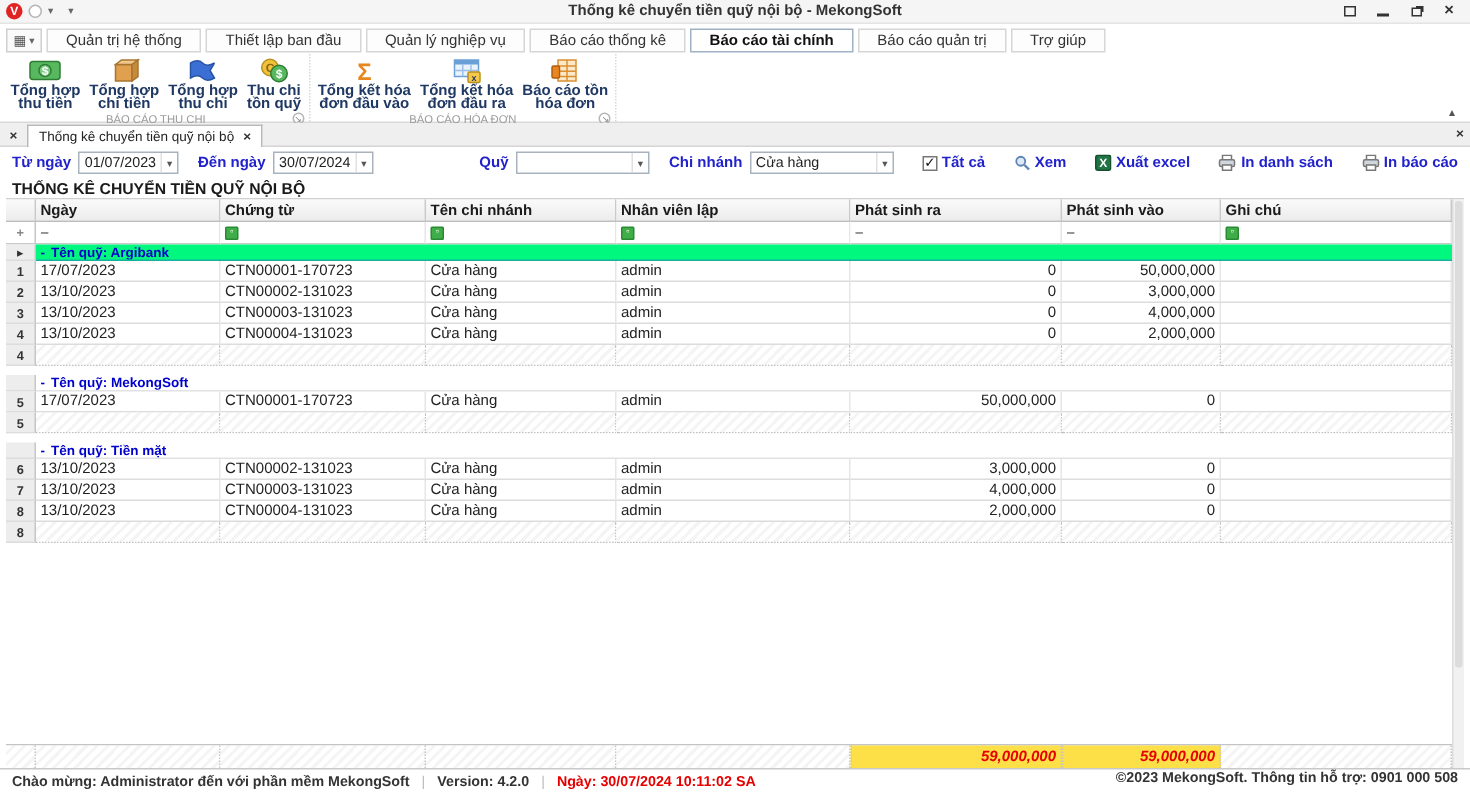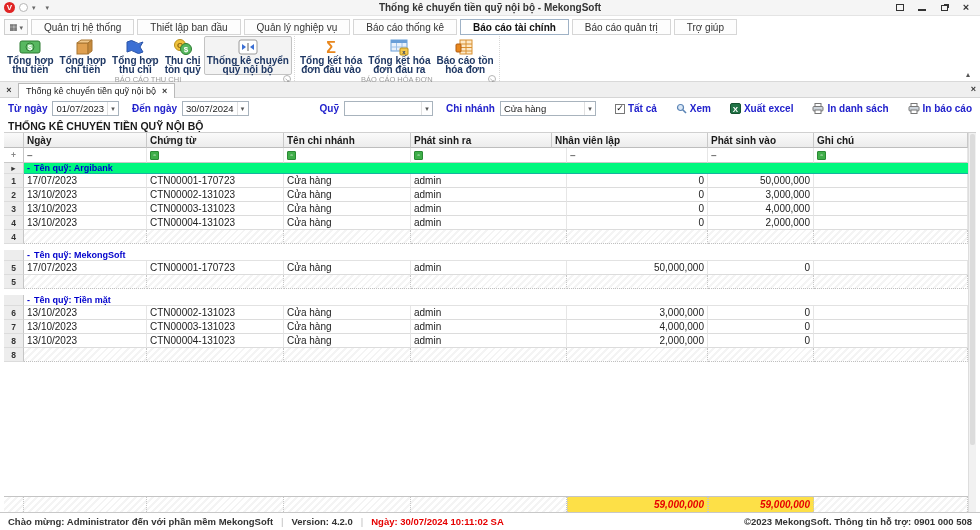--- a/index.html
+++ b/index.html
@@ -109,21 +109,21 @@
     border-right:1px dotted #c6c6c6; border-bottom:1px dotted #c0c0c0; }
   .frow .ind { background:#ededed; }
   .spacer { height:6px; background:#fff; }
   .gridfill { flex:1; background:#fff; }
   .trow { height:16px; border-top:1px solid #c4c4c4; }
   .trow .cell { border-bottom:none; }
   .trow .total { background:#fde047; border-left:1px dotted #c6c6c6; border-right:1px dotted #c6c6c6;
     color:#e60000; font-weight:bold;font-style:italic; }
 
   
-  .statusbar { height:18px; background:#fff; border-top:1px solid #c8c8c8; display:flex; align-items:center;
+  .statusbar { height:18px; background:#fff; border-top:1px solid #c8c8c8; display:flex; 
     font-size:9.5px; padding:0 8px; }
   .sb-left { display:flex; align-items:center; gap:8px; font-weight:bold; color:#333; }
   .sb-sep { color:#bbb; font-weight:normal; }
   .sb-date { color:#e60000; }
   .sb-right { margin-left:auto; font-weight:bold; color:#333; }
 
   svg { display:block; }
 </style>
 </head>
 <body>
@@ -208,32 +208,20 @@
                 <svg width="24" height="18">
                   <circle cx="9" cy="7" r="5.5" fill="#f0c23c" stroke="#b8901c"></circle>
                   <text x="9" y="10" text-anchor="middle" font-size="8" font-weight="bold" fill="#8a6410">C</text>
                   <circle cx="15" cy="11" r="5.5" fill="#57b860" stroke="#2e7d32"></circle>
                   <text x="15" y="14" text-anchor="middle" font-size="8" font-weight="bold" fill="#fff">$</text>
                 </svg>
               </div>
               <div class="rlabel">Thu chi
 tồn quỹ</div>
             </div>
-            <div class="rbtn sel">
-              <div class="ricon">
-                <svg width="24" height="18">
-                  <rect x="3" y="2" width="18" height="14" rx="2" fill="#fff" stroke="#9a9a9a"></rect>
-                  <path d="M10 9 L6 6 v6 z" fill="#3b6fd4"></path>
-                  <rect x="11" y="5" width="2" height="8" fill="#b0b0b0"></rect>
-                  <path d="M14 9 l4 -3 v6 z" fill="#3b6fd4"></path>
-                </svg>
-              </div>
-              <div class="rlabel">Thống kê chuyển
-quỹ nội bộ</div>
-            </div>
           </div>
           <div class="rcap">
             <span>BÁO CÁO THU CHI</span>
             <span class="dlauncher">↘</span>
           </div>
         </div>
         <div class="rgroup">
           <div class="rbtns">
             <div class="rbtn">
               <div class="ricon">
@@ -358,22 +346,22 @@
   </div>
 
   <div class="report">
     <div class="report-title">THỐNG KÊ CHUYỂN TIỀN QUỸ NỘI BỘ</div>
     <div class="grid">
       <div class="row hrow">
         <div class="cell c0"></div>
       <div class="cell c1">Ngày</div>
           <div class="cell c2">Chứng từ</div>
           <div class="cell c3">Tên chi nhánh</div>
+          <div class="cell c4">Nhân viên lập</div>
           <div class="cell c5">Phát sinh ra</div>
-          <div class="cell c4">Nhân viên lập</div>
           <div class="cell c6">Phát sinh vào</div>
           <div class="cell c7">Ghi chú</div>
         </div>
       <div class="row xrow">
         <div class="cell c0 ind">+</div>
       <div class="cell c1">
             <span class="fdash">–</span>
           </div>
           <div class="cell c2">
             <span class="ficon">▫</span>

